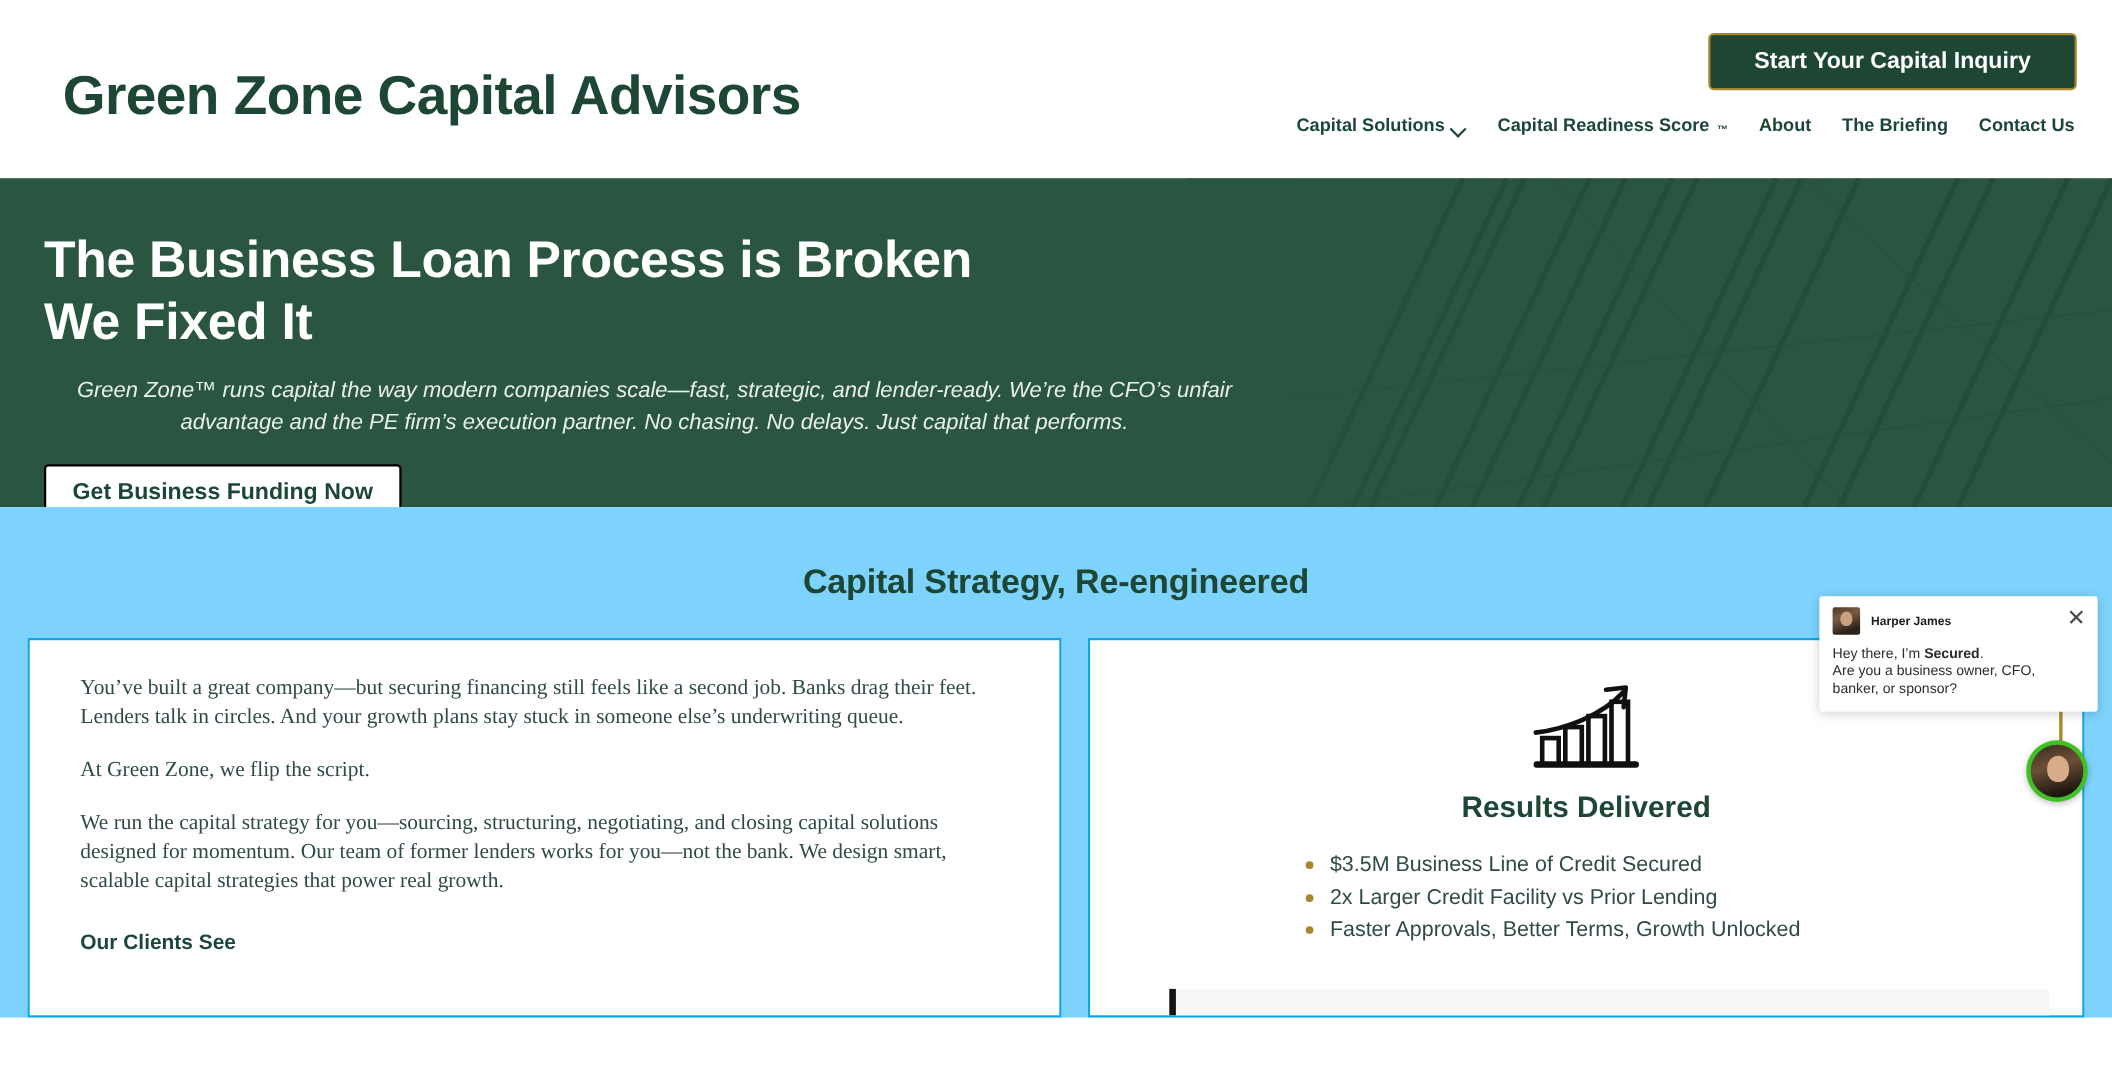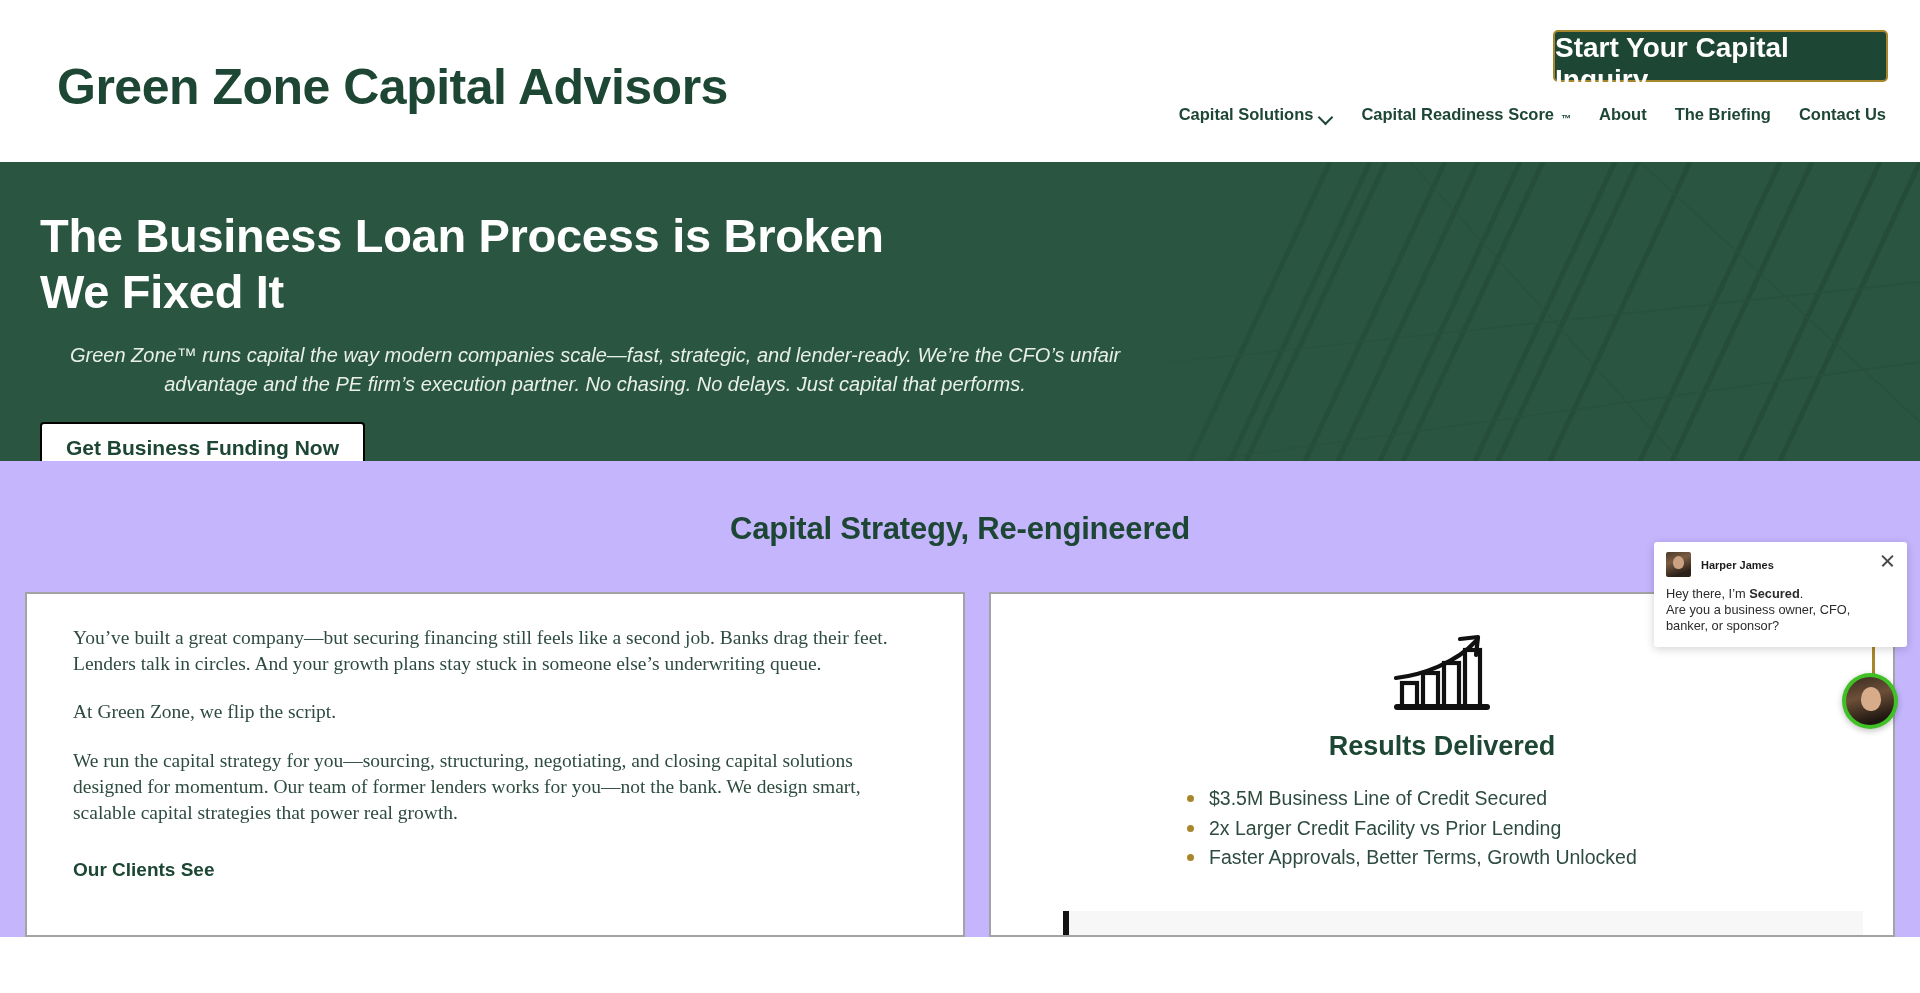--- a/index.html
+++ b/index.html
@@ -33,23 +33,24 @@
   .cta-top {
     position: absolute;
     right: 32px;
     top: 30px;
     width: 335px;
     height: 52px;
     background: #1d4734;
     border: 2px solid #a8862c;
     border-radius: 5px;
     color: #ffffff;
-    font-size: 28px;
+    font-size: 21px;
     font-weight: 700;
     display: flex;
+    align-items: center;
     justify-content: center;
     cursor: pointer;
   }
   .navbar {
     position: absolute;
     right: 34px;
     top: 105px;
     display: flex;
     align-items: center;
     gap: 28px;
@@ -124,40 +125,39 @@
     background: #ffffff;
     border: 2px solid #000000;
     border-radius: 4px;
     color: #1d4734;
     font-size: 21px;
     font-weight: 700;
     cursor: pointer;
   }
 
   
-  .section { position: relative; background:#c4b5fd; }
+  .section { position: relative; background:#7dd3fc; }
   .section-title {
     text-align: center;
     font-size: 31px;
     font-weight: 700;
     color: #1d4734;
     padding-top: 50px;
     letter-spacing: -0.2px;
   }
 
   .cards {
     display: flex;
     gap: 24px;
     padding: 33px 25px 0 25px;
   }
   .card {
-    border: 2px solid #a3a3a3;
+    border: 2px solid #0ea5e9;
     background: #ffffff;
     position: relative;
-    margin-top: 12px;
   }
   .card-left { width: 940px; padding: 31px 36px 30px 46px; }
   .card-right { flex: 1; padding: 26px 30px 0 30px; }
 
   .card-left p {
     font-family: "Liberation Serif", serif;
     font-size: 19.5px;
     line-height: 1.32;
     color: #2e4b3f;
     margin-bottom: 23px;

